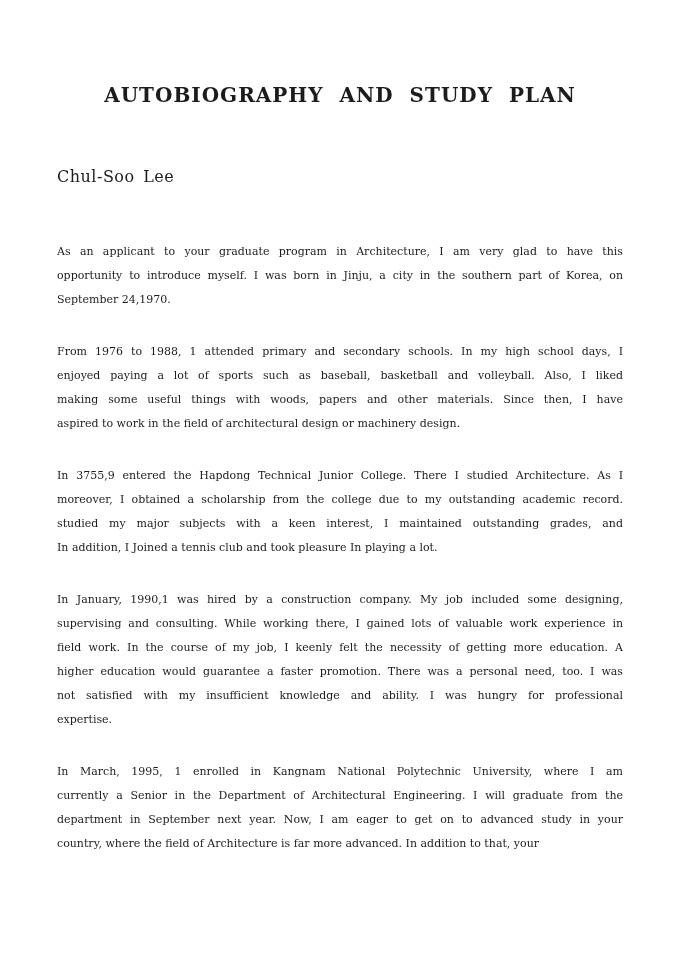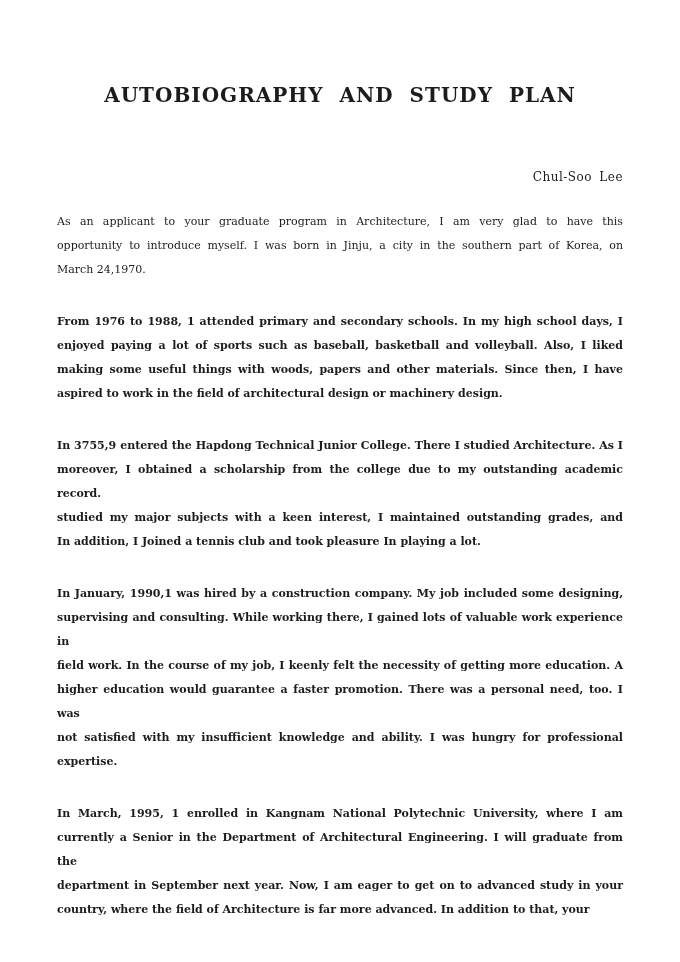--- a/index.html
+++ b/index.html
@@ -21,32 +21,30 @@
     text-align: center;
     font-size: 20px;
     line-height: 26px;
     font-weight: bold;
     letter-spacing: 1px;
     word-spacing: 8px;
     white-space: nowrap;
   }
   .doc-author {
     margin: 60px 57px 0 57px;
-    text-align: right;
-    font-size: 12px;
+    font-size: 16px;
     line-height: 18px;
     letter-spacing: 0.5px;
     word-spacing: 3px;
   }
   .doc-body {
-    margin: 24px 57px 0 57px;
+    margin: 54px 57px 0 57px;
   }
   .paragraph + .paragraph {
     margin-top: 28px;
-    font-weight: bold;
   }
   .line {
     font-size: 11px;
     line-height: 24px;
     text-align: justify;
     text-align-last: justify;
   }
   .paragraph .line:last-child {
     text-align-last: left;
   }
@@ -56,21 +54,21 @@
 
 <div class="page">
   <h1 class="doc-title">AUTOBIOGRAPHY AND STUDY PLAN</h1>
 
   <div class="doc-author">Chul-Soo Lee</div>
 
   <main class="doc-body">
       <div class="paragraph">
         <div class="line">As an applicant to your graduate program in Architecture, I am very glad to have this</div>
         <div class="line">opportunity to introduce myself. I was born in Jinju, a city in the southern part of Korea, on</div>
-        <div class="line">March 24,1970.</div>
+        <div class="line">September 24,1970.</div>
       </div>
       <div class="paragraph">
         <div class="line">From 1976 to 1988, 1 attended primary and secondary schools. In my high school days, I</div>
         <div class="line">enjoyed paying a lot of sports such as baseball, basketball and volleyball. Also, I liked</div>
         <div class="line">making some useful things with woods, papers and other materials. Since then, I have</div>
         <div class="line">aspired to work in the field of architectural design or machinery design.</div>
       </div>
       <div class="paragraph">
         <div class="line">In 3755,9 entered the Hapdong Technical Junior College. There I studied Architecture. As I</div>
         <div class="line">moreover, I obtained a scholarship from the college due to my outstanding academic record.</div>

